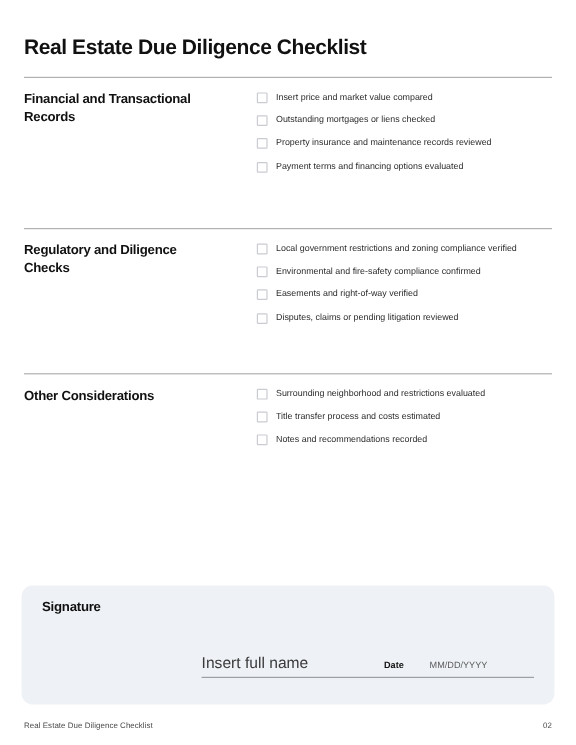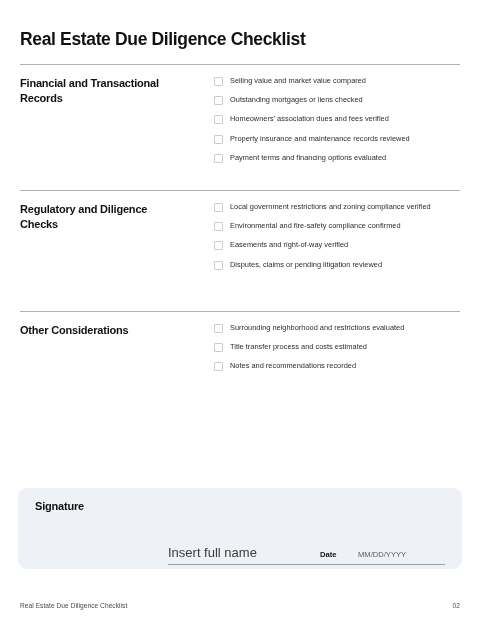--- a/index.html
+++ b/index.html
@@ -93,21 +93,21 @@
     letter-spacing: 0.01px;
     white-space: nowrap;
   }
 
   
   .signature-panel {
     position: absolute;
     left: 18px;
     top: 488px;
     width: 444px;
-    height: 81px;
+    height: 99px;
     background: #eef1f5;
     border-radius: 9px;
     box-sizing: border-box;
   }
   .signature-title {
     position: absolute;
     left: 17px;
     top: 12px;
     font-size: 11px;
     font-weight: 700;
@@ -179,29 +179,25 @@
 
   <h1 class="doc-title">Real Estate Due Diligence Checklist</h1>
 
   <div class="section" id="section-0" style="top:64px;">
     <div class="divider"></div>
     <div class="section-body">
       <div class="section-heading">Financial and Transactional Records</div>
       <div class="items">
         <div class="item">
           <span class="checkbox"></span>
-          <span class="item-label">Selling value and market value compared</span>
+          <span class="item-label">Insert price and market value compared</span>
         </div>
         <div class="item">
           <span class="checkbox"></span>
           <span class="item-label">Outstanding mortgages or liens checked</span>
-        </div>
-        <div class="item">
-          <span class="checkbox"></span>
-          <span class="item-label">Homeowners' association dues and fees verified</span>
         </div>
         <div class="item">
           <span class="checkbox"></span>
           <span class="item-label">Property insurance and maintenance records reviewed</span>
         </div>
         <div class="item">
           <span class="checkbox"></span>
           <span class="item-label">Payment terms and financing options evaluated</span>
         </div>
       </div>

